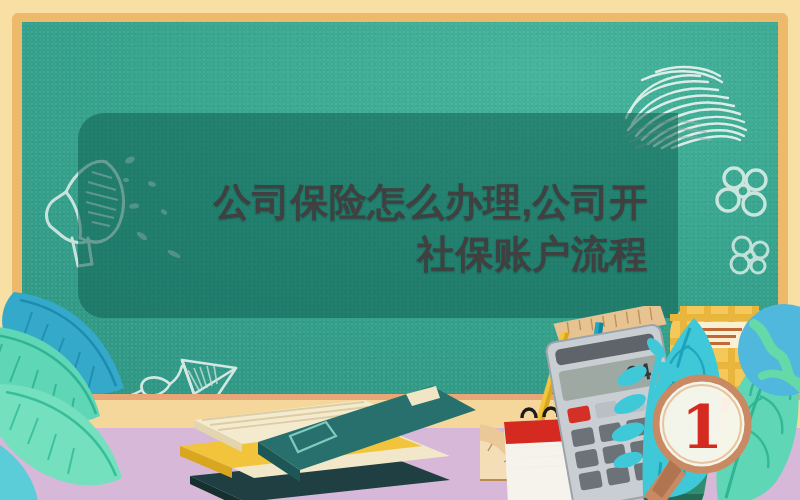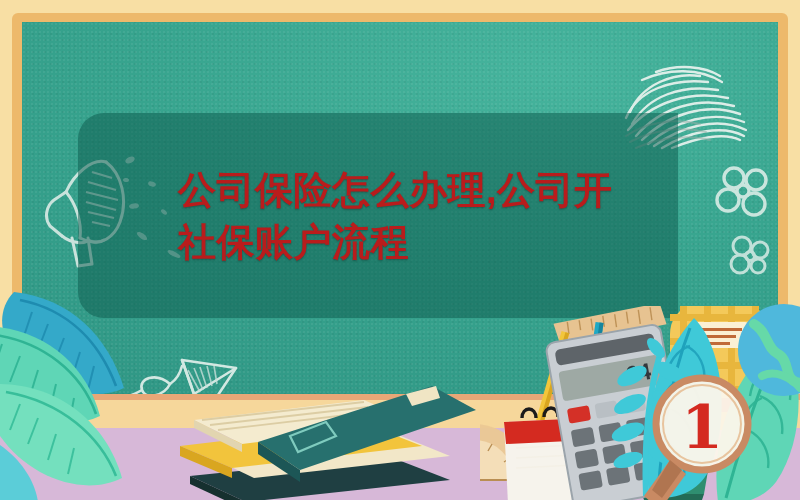--- a/index.html
+++ b/index.html
@@ -34,28 +34,29 @@
   
   .title-panel{
     position:absolute;left:78px;top:113px;width:600px;height:205px;
     background:rgba(14,92,78,.52);
     border-radius:26px 0 0 26px;
     z-index:6;
   }
 
   
   .title{
-    position:absolute;left:178px;top:164px;width:470px;
+    position:absolute;left:178px;top:176px;width:470px;
     z-index:9;
-    color:#b91c1c;
+    color:#404040;
     font-size:38px;line-height:52px;
     font-weight:bold;
     letter-spacing:.5px;
     text-shadow:0 1px 2px rgba(0,0,0,.28);
     word-break:break-all;
+    text-align:right;
   }
 
   
   .chalk{position:absolute;z-index:5;pointer-events:none;}
   .chalk svg{display:block;}
   .scribble{left:612px;top:44px;opacity:.92;}
   .megaphone{left:30px;top:146px;opacity:.82;}
   .flower-a{left:712px;top:162px;opacity:.8;}
   .flower-b{left:724px;top:232px;opacity:.75;}
   .plane{left:108px;top:350px;opacity:.85;}

